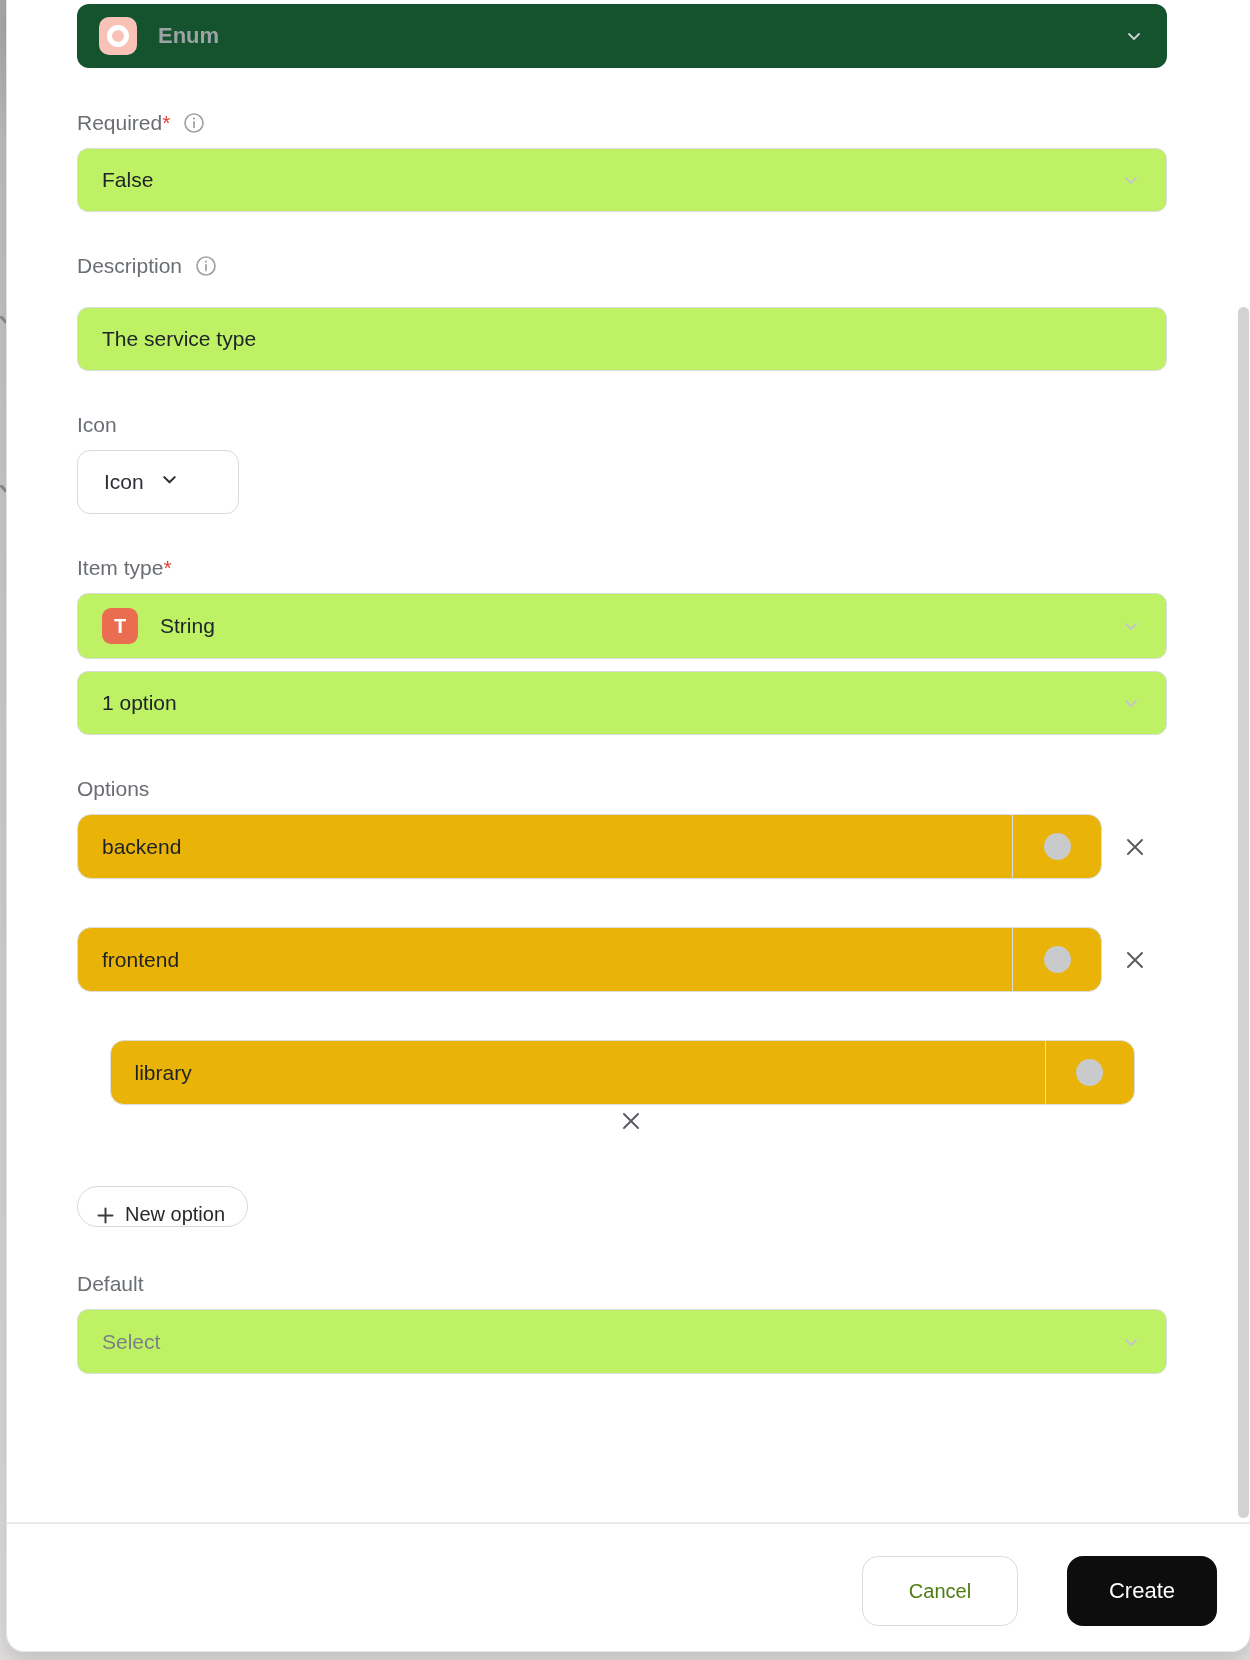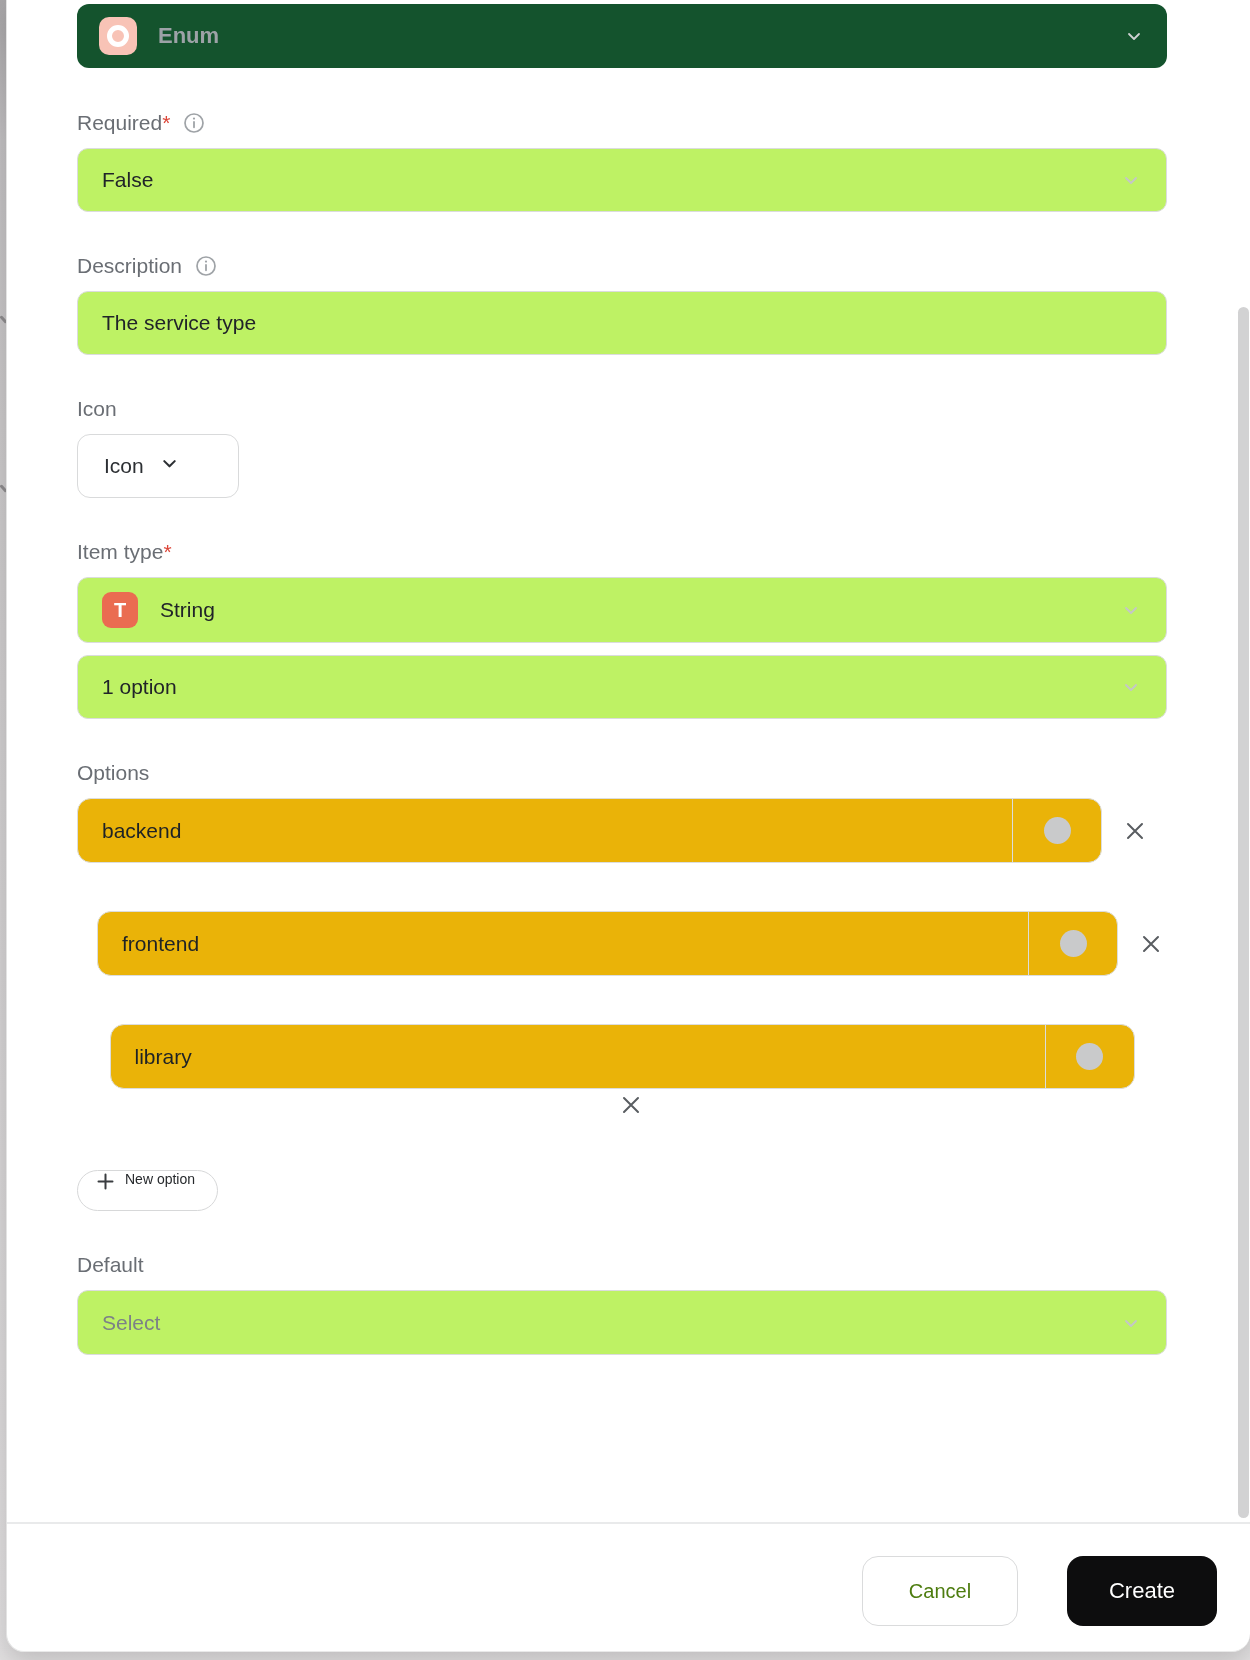--- a/index.html
+++ b/index.html
@@ -51,21 +51,21 @@
   .enum-pill .chev { margin-left: auto; display: inline-flex; }
   .enum-badge {
     width: 38px; height: 38px; border-radius: 10px;
     background: #f8c3b6; display: flex; align-items: center; justify-content: center;
     flex: none;
   }
 
   .lbl-required { margin-top: 42px; }
   .sel-required { margin-top: 12px; }
   .lbl-description { margin-top: 41px; }
-  .inp-description { margin-top: 12px; }
+  .inp-description { margin-top: 28px; }
   .lbl-icon { margin-top: 41px; }
   .btn-icon {
     margin-top: 12px;
     display: inline-flex; align-items: center; gap: 16px;
     height: 64px; width: 162px; padding: 0 26px;
     border: 1.5px solid #d9dadb; border-radius: 13px; background: #fff;
     font-size: 21px; color: #2c2f33; cursor: pointer;
   }
   .lbl-itemtype { margin-top: 41px; }
   .sel-itemtype { margin-top: 12px; height: 66px; gap: 22px; }
@@ -74,21 +74,21 @@
     background: #ea6c51; color: #fff;
     display: flex; align-items: center; justify-content: center;
     font-size: 20px; font-weight: bold; flex: none;
   }
   .lbl-limit { margin-top: 41px; }
   .sel-limit { margin-top: 12px; gap: 36px; }
   .lbl-options { margin-top: 41px; }
 
   .opt-row { display: flex; align-items: center; }
   .opt-row.r1 { margin-top: 12px; }
-  .opt-row.r2 { margin-top: 48px; margin-left: 20px; }
+  .opt-row.r2 { margin-top: 48px; }
   .opt-row.r3 { margin-top: 48px; flex-direction: column; }
   .opt-group {
     display: flex; align-items: stretch;
     width: 1025px; height: 65px;
     border: 1.5px solid #dcdddd; border-radius: 14px;
     overflow: hidden; background: #eab308;
   }
   .opt-input {
     flex: 1; border: none; outline: none;
     padding: 0 24px; font-size: 21px; color: #1e2226;
@@ -103,24 +103,24 @@
   }
   .swatch { width: 27px; height: 27px; border-radius: 50%; background: #c9cacb; }
   .opt-remove {
     margin-left: 17px; width: 32px; height: 32px;
     display: flex; align-items: center; justify-content: center;
     background: none; border: none; cursor: pointer;
   }
 
   .new-option {
     margin-top: 49px;
-    display: inline-flex; align-items: flex-start; gap: 9px;
+    display: inline-flex; align-items: flex-end; gap: 9px;
     height: 41px; padding: 0 22px 0 17px;
     border: 1.5px solid #d7d8d9; border-radius: 21px; background: #fff;
-    font-size: 14px; color: #26292c; cursor: pointer;
+    font-size: 20px; color: #26292c; cursor: pointer;
   }
 
   .lbl-default { margin-top: 41px; }
   .sel-default { margin-top: 12px; height: 65px; }
 
   .footer-divider {
     position: absolute; left: 0; right: 0; top: 1522px;
     height: 1.5px; background: #e9eaeb;
   }
   .btn-cancel {

